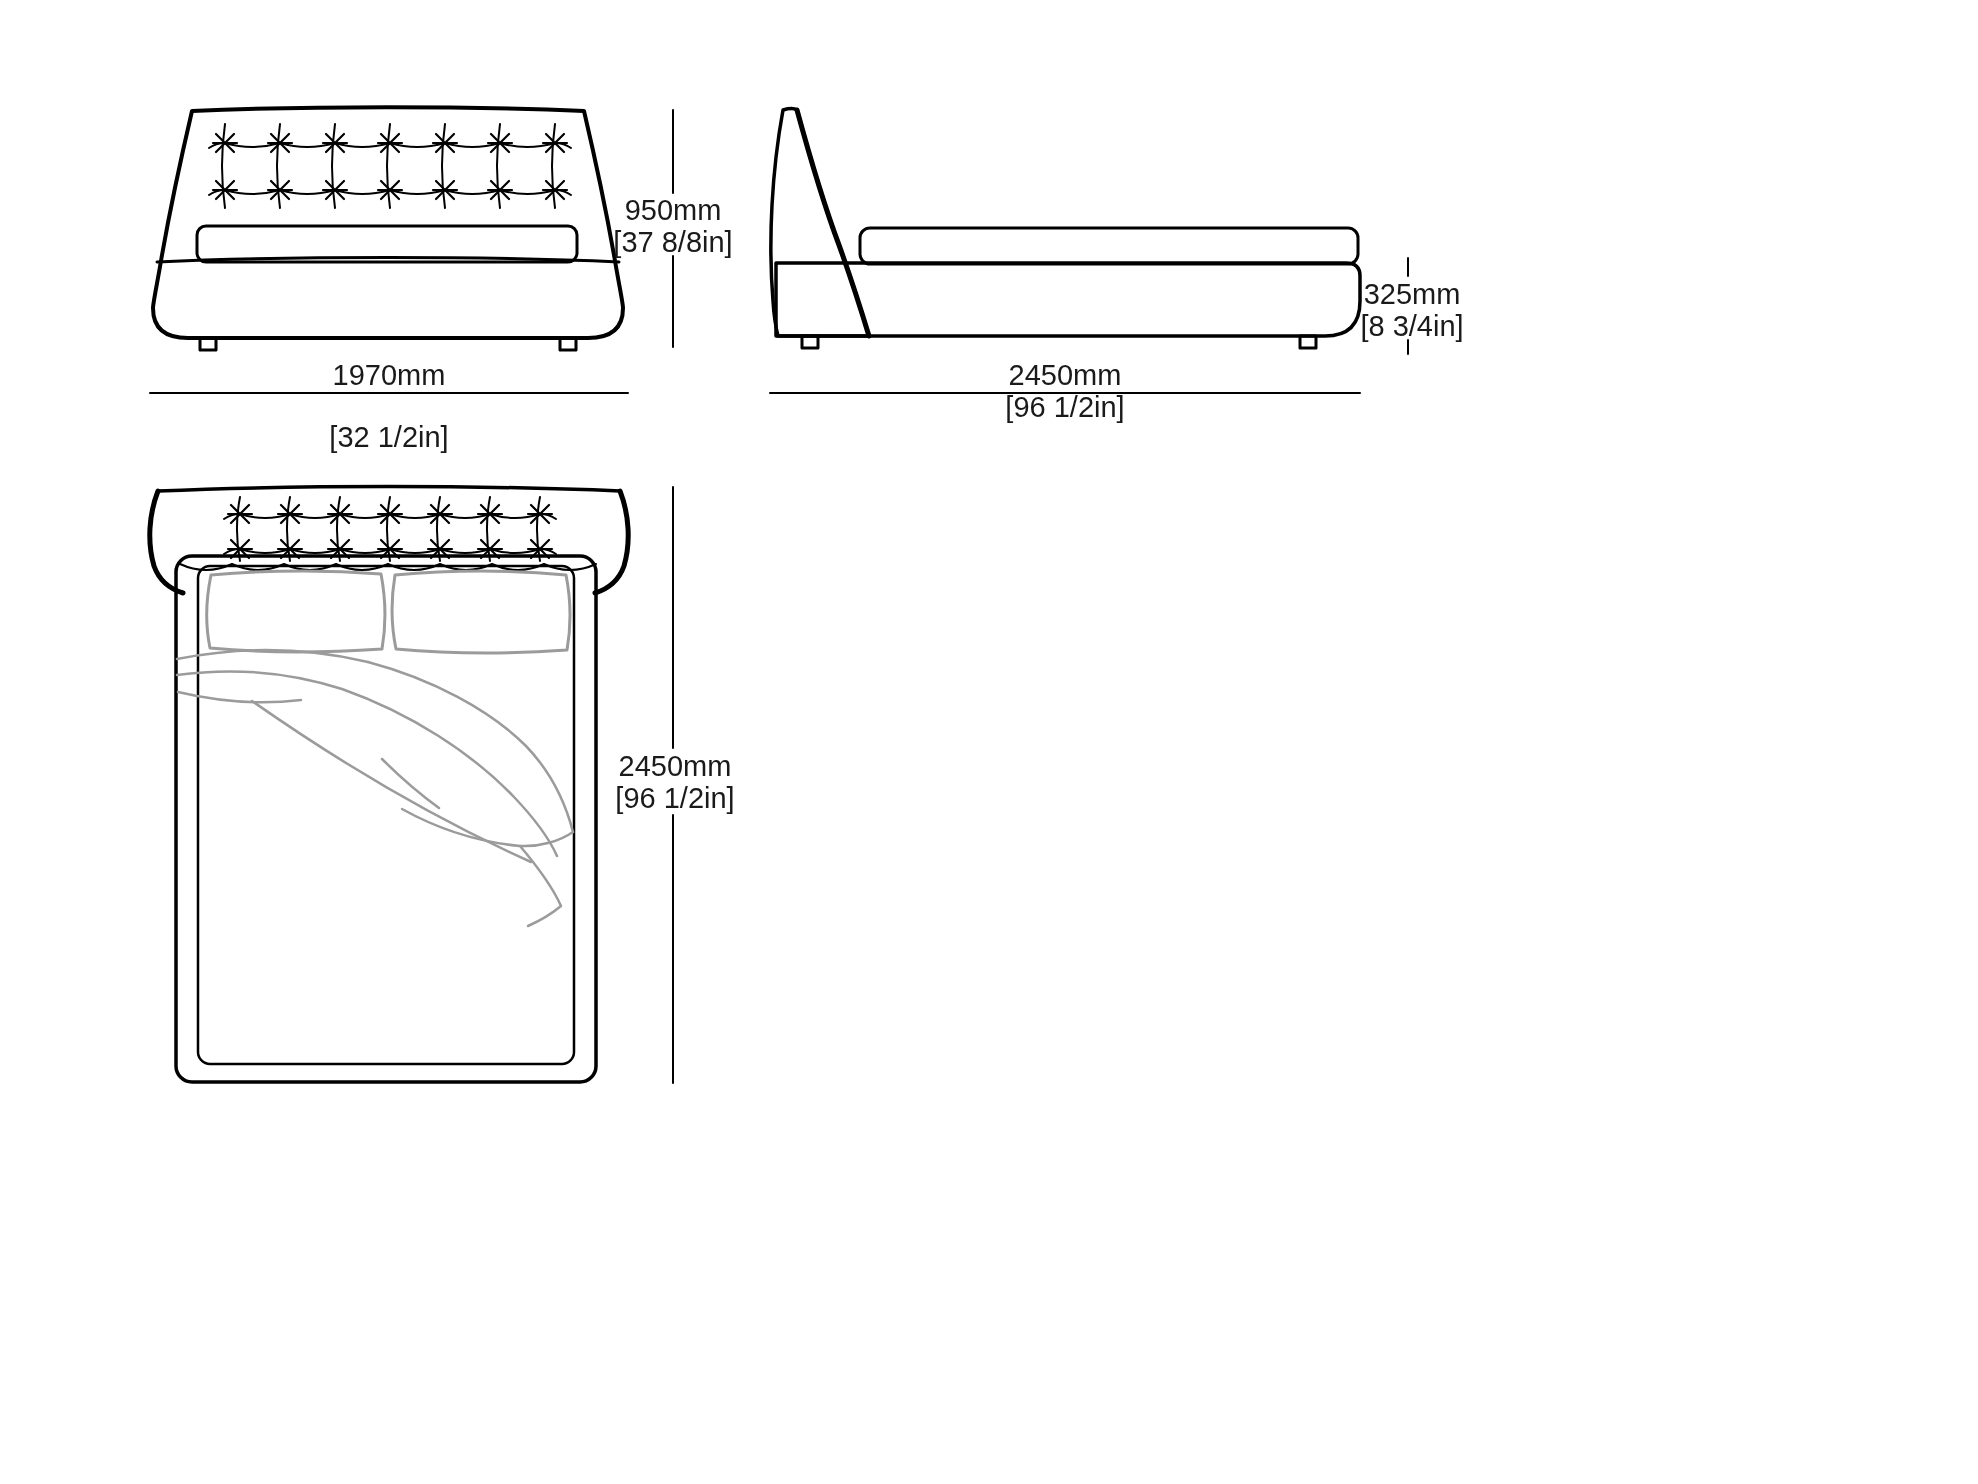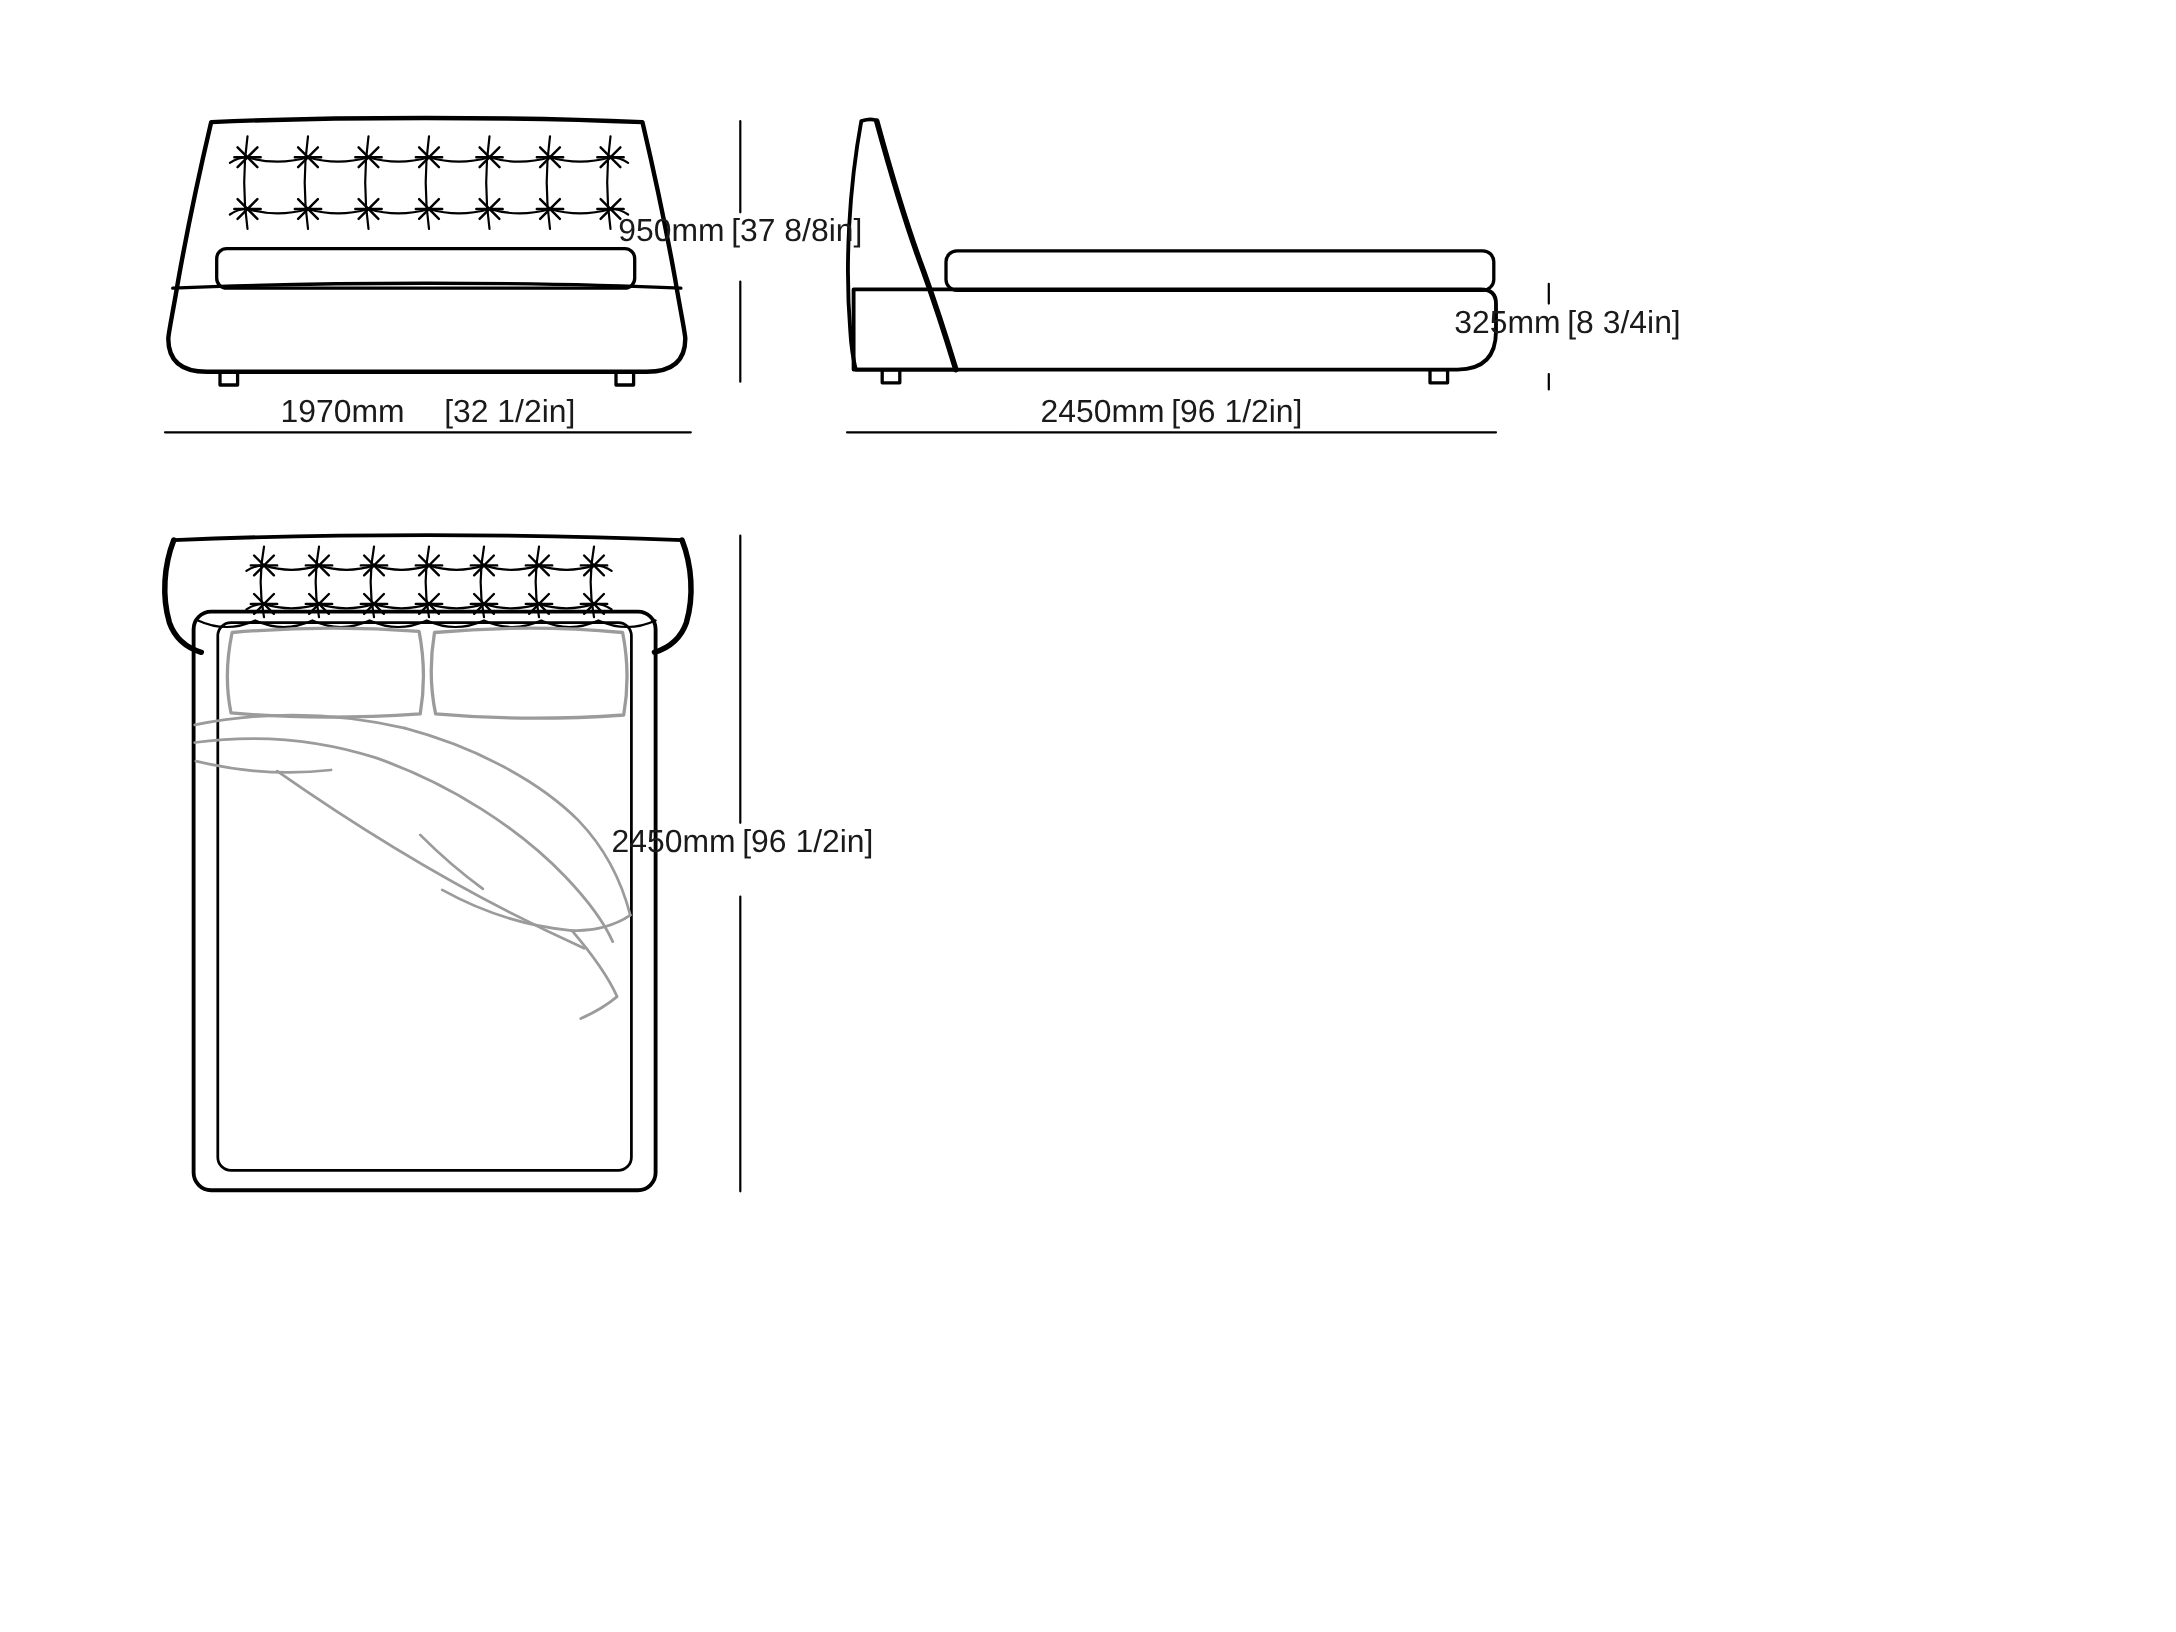--- a/index.html
+++ b/index.html
@@ -7,21 +7,21 @@
     position:relative;
     width:1978px;height:1484px;
     background:#ffffff;
     font-family:"Liberation Sans", sans-serif;
     overflow:hidden;
   }
   .canvas svg{position:absolute;left:0;top:0;}
   .dim-label{
     position:absolute;
     transform:translateX(-50%);
-    display:flex;flex-direction:row;align-items:center;gap:6px;
+    display:flex;flex-direction:column;align-items:center;gap:6px;
     color:#1a1a1a;font-size:29px;line-height:26px;
     white-space:nowrap;text-align:center;
   }
   .stroke{fill:none;stroke:#000;stroke-linecap:round;stroke-linejoin:round;}
   .soft{fill:none;stroke:#9b9b9b;stroke-linecap:round;stroke-linejoin:round;}
 </style>
 </head>
 <body>
 
 <div class="canvas">
@@ -122,21 +122,21 @@
   <div class="dim-label" style="left:389px;top:362px;gap:36px;">
     <div>1970mm</div>
     <div>[32 1/2in]</div>
   </div>
 
   <div class="dim-label" style="left:1065px;top:362px;">
     <div>2450mm</div>
     <div>[96 1/2in]</div>
   </div>
 
-  <div class="dim-label" style="left:1412px;top:281px;margin-left:13px;">
+  <div class="dim-label" style="left:1412px;top:281px;">
     <div>325mm</div>
     <div>[8 3/4in]</div>
   </div>
 
   <div class="dim-label" style="left:675px;top:753px;">
     <div>2450mm</div>
     <div>[96 1/2in]</div>
   </div>
 
 </div>

